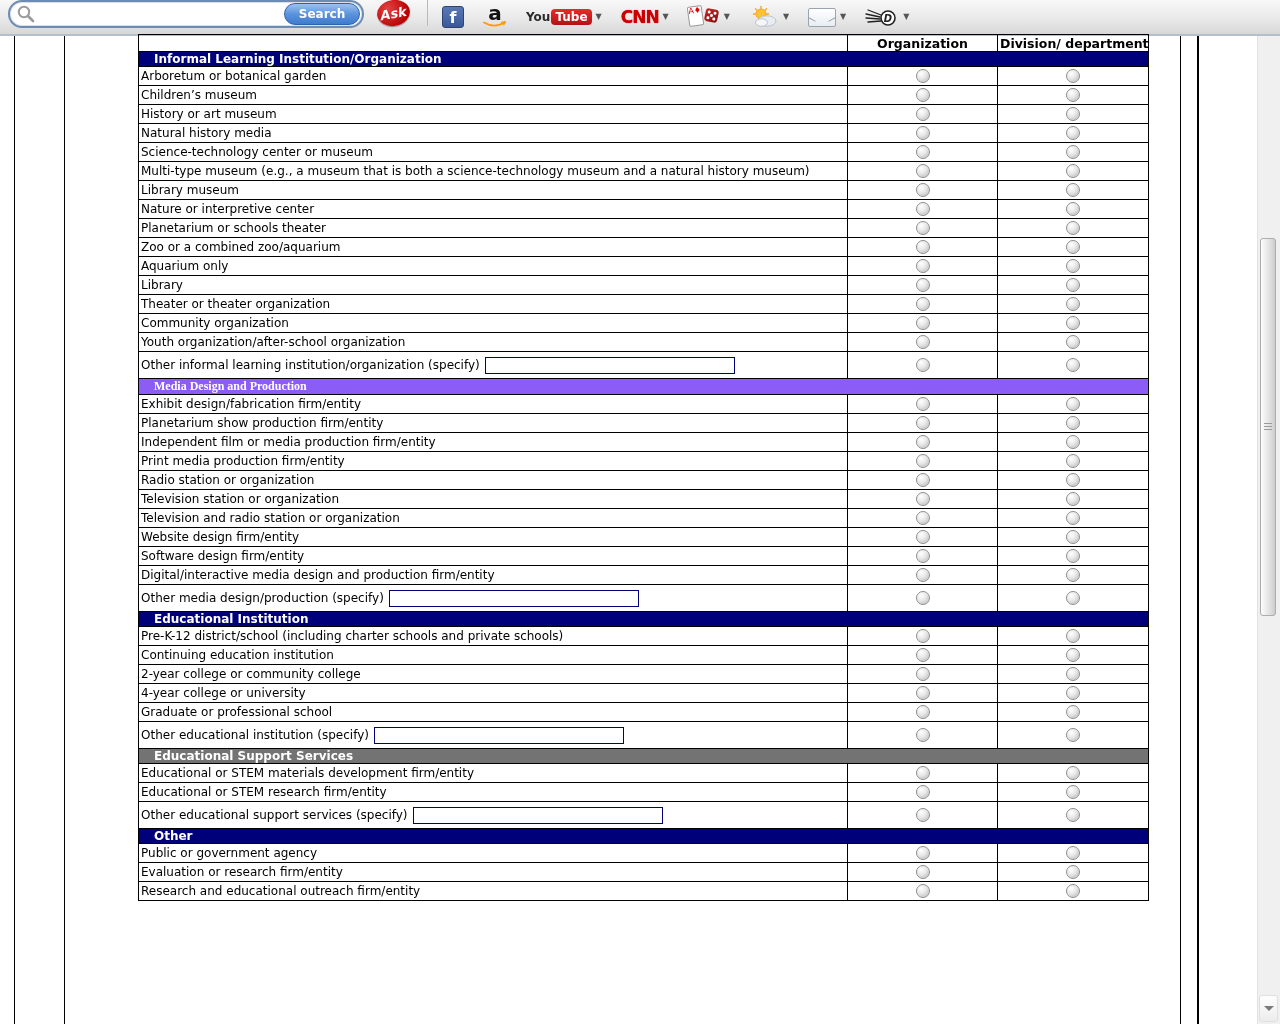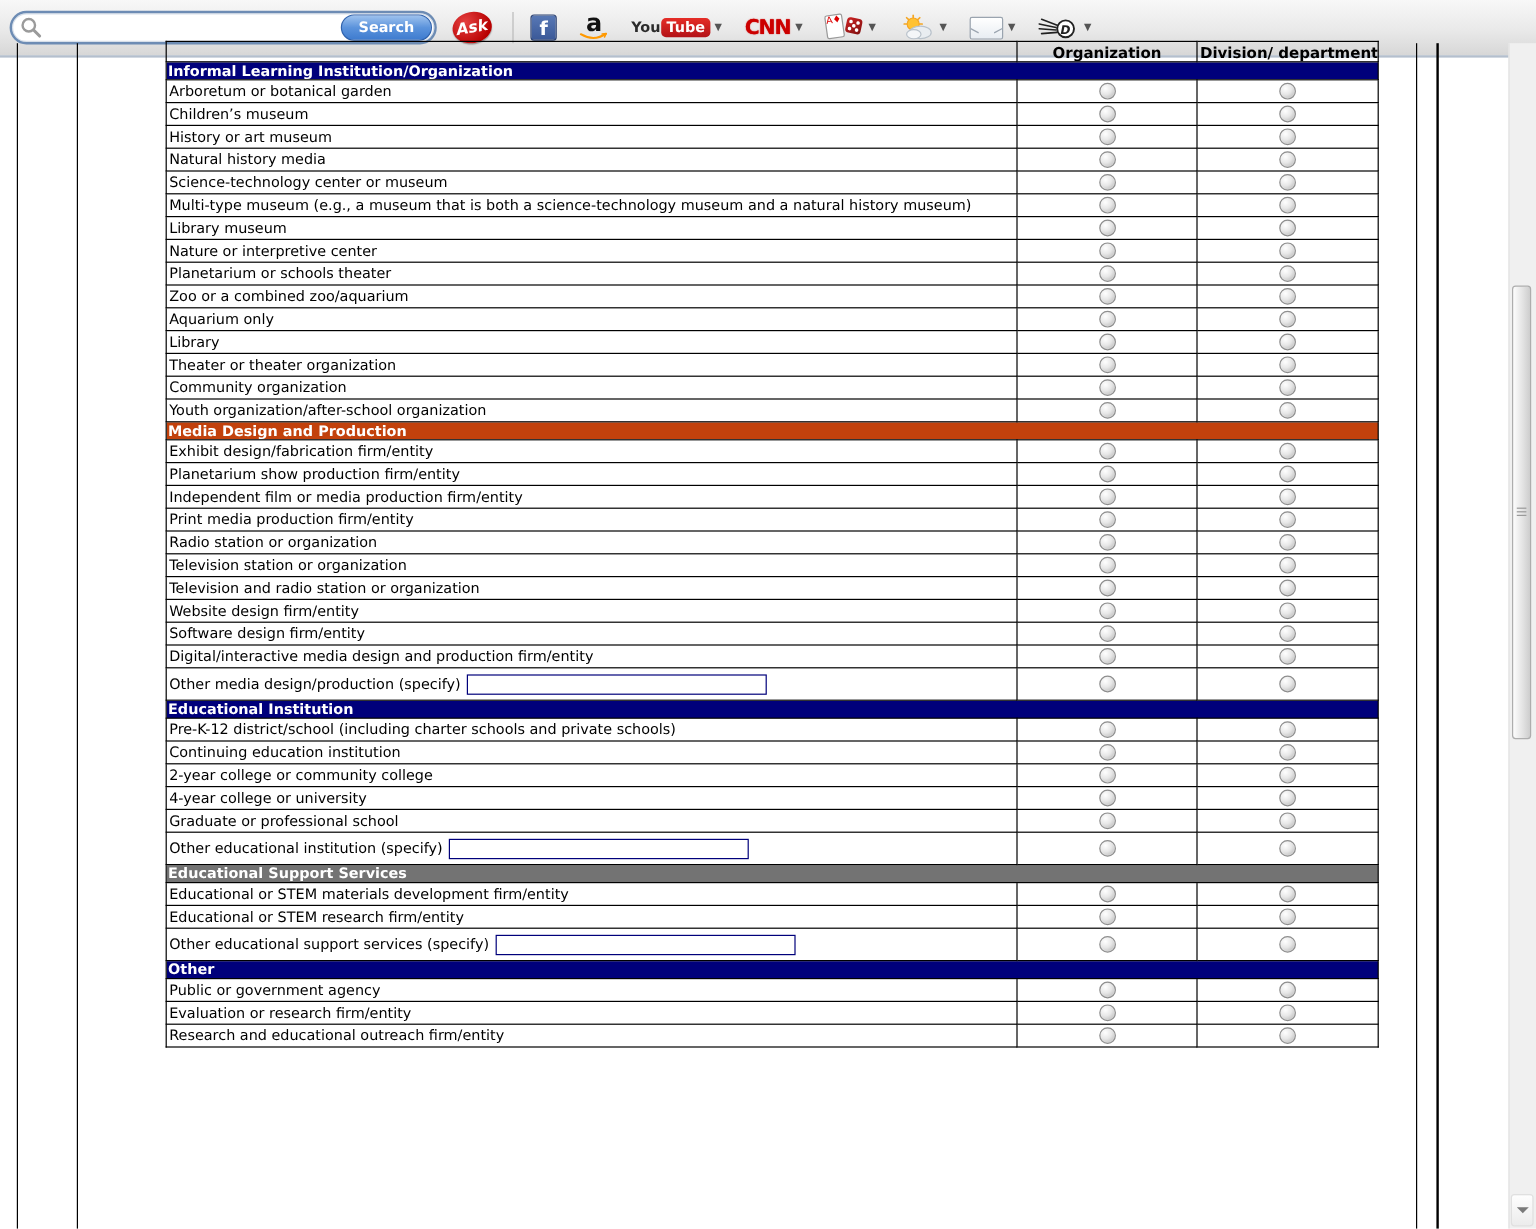--- a/index.html
+++ b/index.html
@@ -2,24 +2,24 @@
 <html><head>
 <meta charset="utf-8">
 <style>
   html,body{margin:0;padding:0;}
   body{
     width:1280px;height:1024px;position:relative;overflow:hidden;
     background:#fff;font-family:"DejaVu Sans","Liberation Sans",sans-serif;color:#000;
   }
   
   .toolbar{
-    position:absolute;top:0;left:0;width:1280px;height:48px;box-sizing:border-box;
+    position:absolute;top:0;left:0;width:1280px;height:36px;box-sizing:border-box;
     background:linear-gradient(#f8f8f8,#e9e9e9 55%,#d7d7d7);
     border-bottom:2px solid #b4bfcd;
-    display:flex;align-items:center;
+    display:flex;
   }
   .search-capsule{
     margin-left:8px;width:348px;height:24px;background:#fff;
     border:2px solid #6d8cb4;border-radius:15px;
     box-shadow:0 0 0 1px #d7dfe9 inset;
     display:flex;align-items:center;padding:0 2px;
   }
   .search-capsule .mag{flex:0 0 auto;margin-left:4px;display:flex;}
   .search-input{
     flex:1;border:none;outline:none;background:transparent;height:18px;
@@ -66,21 +66,21 @@
   
   .vline{position:absolute;top:36px;bottom:0;background:#000;}
   
   table.qtable{
     position:absolute;left:138px;top:34px;width:1010px;
     border-collapse:collapse;table-layout:fixed;font-size:12px;
   }
   .qtable td{border:1px solid #000;padding:0 2px;overflow:hidden;white-space:nowrap;box-sizing:border-box;}
   .qtable td.colhead{height:17px;font-weight:bold;text-align:center;font-size:12.5px;}
   .qtable tr.section-row td{
-    height:14px;color:#fff;font-weight:bold;font-size:12px;padding-left:1px;
+    height:14px;color:#fff;font-weight:bold;font-size:12px;padding-left:15px;
   }
   .qtable tr.data-row td{height:19px;}
   .qtable tr.specify-row td{height:27px;}
   .qtable td.label-cell{text-align:left;}
   .qtable td.radio-cell{text-align:center;}
   .note{}
   .radio{
     display:inline-block;width:12px;height:12px;border-radius:50%;
     background:radial-gradient(circle at 35% 30%,#ffffff,#e7e7e7 45%,#c2c2c2 80%,#b0b0b0);
     border:1px solid #8f8f8f;box-shadow:0 0 1px #fff inset;vertical-align:middle;
@@ -296,22 +296,27 @@
       <tr class="data-row">
         <td class="label-cell"><span>Community organization</span></td>
         <td class="radio-cell"><span class="radio"></span></td>
         <td class="radio-cell"><span class="radio"></span></td>
       </tr>
       <tr class="data-row">
         <td class="label-cell"><span>Youth organization/after-school organization</span></td>
         <td class="radio-cell"><span class="radio"></span></td>
         <td class="radio-cell"><span class="radio"></span></td>
       </tr>
+      <tr class="data-row specify-row">
+        <td class="label-cell"><span>Other informal learning institution/organization</span><span class="note"> (specify)</span><input type="text" class="specify-input" style=""></td>
+        <td class="radio-cell"><span class="radio"></span></td>
+        <td class="radio-cell"><span class="radio"></span></td>
+      </tr>
       <tr class="section-row">
-        <td colspan="3" style="background: #c2410c;">Media Design and Production</td>
+        <td colspan="3" style="background: #8b5cf6; font-family: Liberation Serif, serif;">Media Design and Production</td>
       </tr>
       <tr class="data-row">
         <td class="label-cell"><span>Exhibit design/fabrication firm/entity</span></td>
         <td class="radio-cell"><span class="radio"></span></td>
         <td class="radio-cell"><span class="radio"></span></td>
       </tr>
       <tr class="data-row">
         <td class="label-cell"><span>Planetarium show production firm/entity</span></td>
         <td class="radio-cell"><span class="radio"></span></td>
         <td class="radio-cell"><span class="radio"></span></td>

